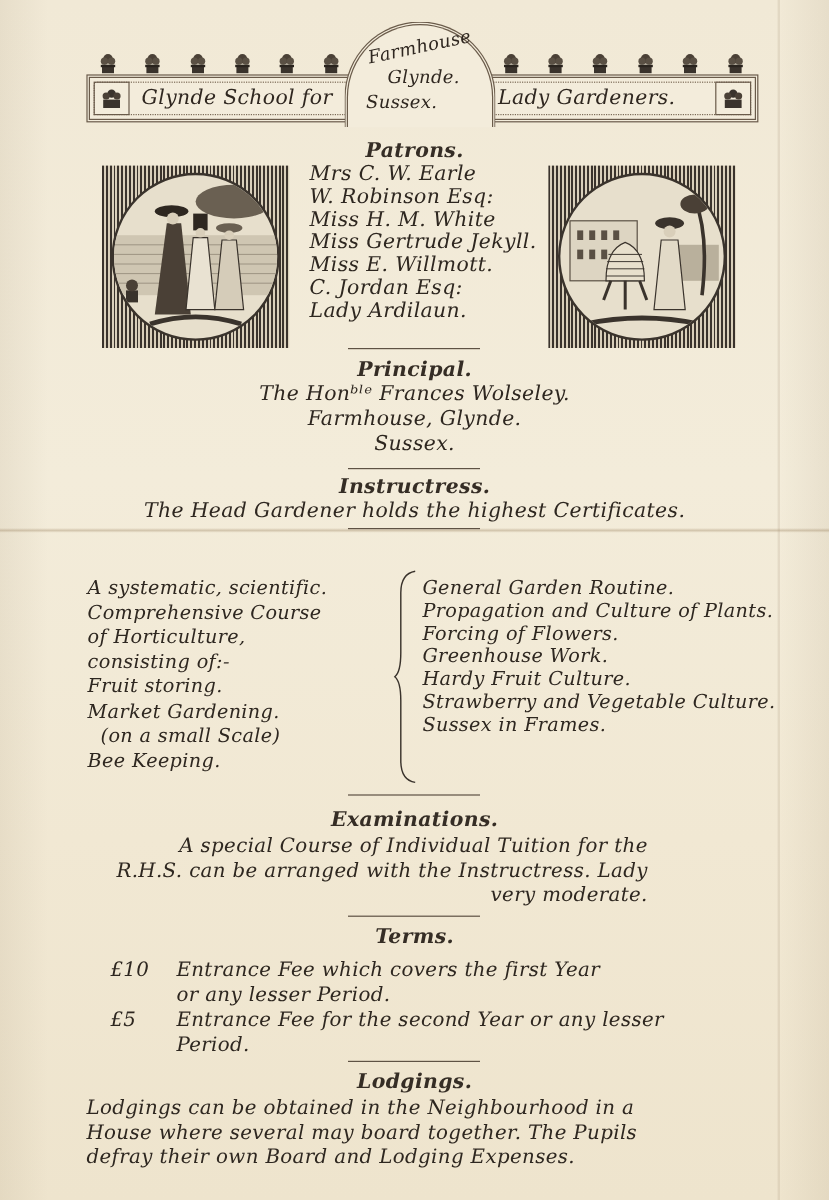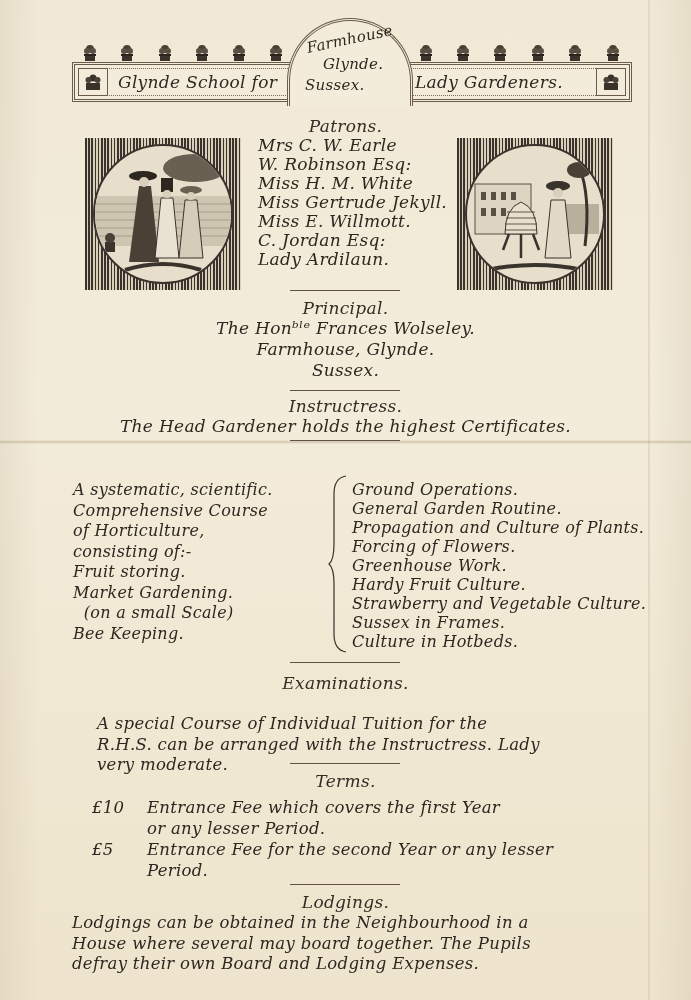--- a/index.html
+++ b/index.html
@@ -63,21 +63,21 @@
     position: absolute; width: 156px; height: 152px;
     background: repeating-linear-gradient(90deg, #3a332c 0px, #3a332c 1.6px, #d9cfba 1.6px, #d9cfba 3.2px);
   }
   .engraving .roundel {
     position: absolute; left: 8px; top: 6px; width: 140px; height: 140px;
     border-radius: 50%; background: #e7dfcc;
     border: 2px solid #3a332c; box-sizing: border-box; overflow: hidden;
   }
 
   .center-block { position: absolute; left: 0; width: 691px; text-align: center; }
-  .heading { font-size: 17px; color: #352d25; }
+  .heading { font-size: 17px; color: #352d25; font-weight: bold; }
   .line { font-size: 17px; line-height: 21px; color: #2e2720; }
   .rule {
     position: absolute; height: 1px; background: #5e5244; width: 110px; left: 290px;
   }
 
   .list { position: absolute; font-size: 16px; line-height: 19.2px; color: #2e2720; }
   .list div { white-space: nowrap; }
 
   .brace {
     position: absolute; left: 328px; top: 474px; width: 20px; height: 180px;
@@ -301,36 +301,34 @@
     <div>consisting of:-</div>
     <div>Fruit storing.</div>
     <div>Market Gardening.</div>
     <div style="white-space:pre;">  (on a small Scale)</div>
     <div>Bee Keeping.</div>
   </div>
   <svg class="brace" viewBox="0 0 20 180">
     <path d="M18 2 Q6 4 6 20 L6 70 Q6 86 1 90 Q6 94 6 110 L6 160 Q6 176 18 178" stroke="#3a332c" stroke-width="1.2" fill="none"></path>
   </svg>
   <div class="list script" style="left:352px; top:480px; line-height:19px;">
-    <div>Ground Operations.</div>
     <div>General Garden Routine.</div>
     <div>Propagation and Culture of Plants.</div>
     <div>Forcing of Flowers.</div>
     <div>Greenhouse Work.</div>
     <div>Hardy Fruit Culture.</div>
     <div>Strawberry and Vegetable Culture.</div>
     <div>Sussex in Frames.</div>
-    <div>Culture in Hotbeds.</div>
   </div>
   <div class="rule" style="top:662px;"></div>
 
   <div class="center-block" style="top:673px;">
     <div class="heading script">Examinations.</div>
   </div>
-  <div class="para script" style="left:97px; top:714px;">
+  <div class="para script" style="left:97px; top:695px;text-align:right;">
     <div>A special Course of Individual Tuition for the</div>
     <div>R.H.S. can be arranged with the Instructress. Lady</div>
     <div>very moderate.</div>
   </div>
   <div class="rule" style="top:763px;"></div>
 
   <div class="center-block" style="top:771px;">
     <div class="heading script">Terms.</div>
   </div>
   <div class="para script" style="left:92px; top:798px;">

